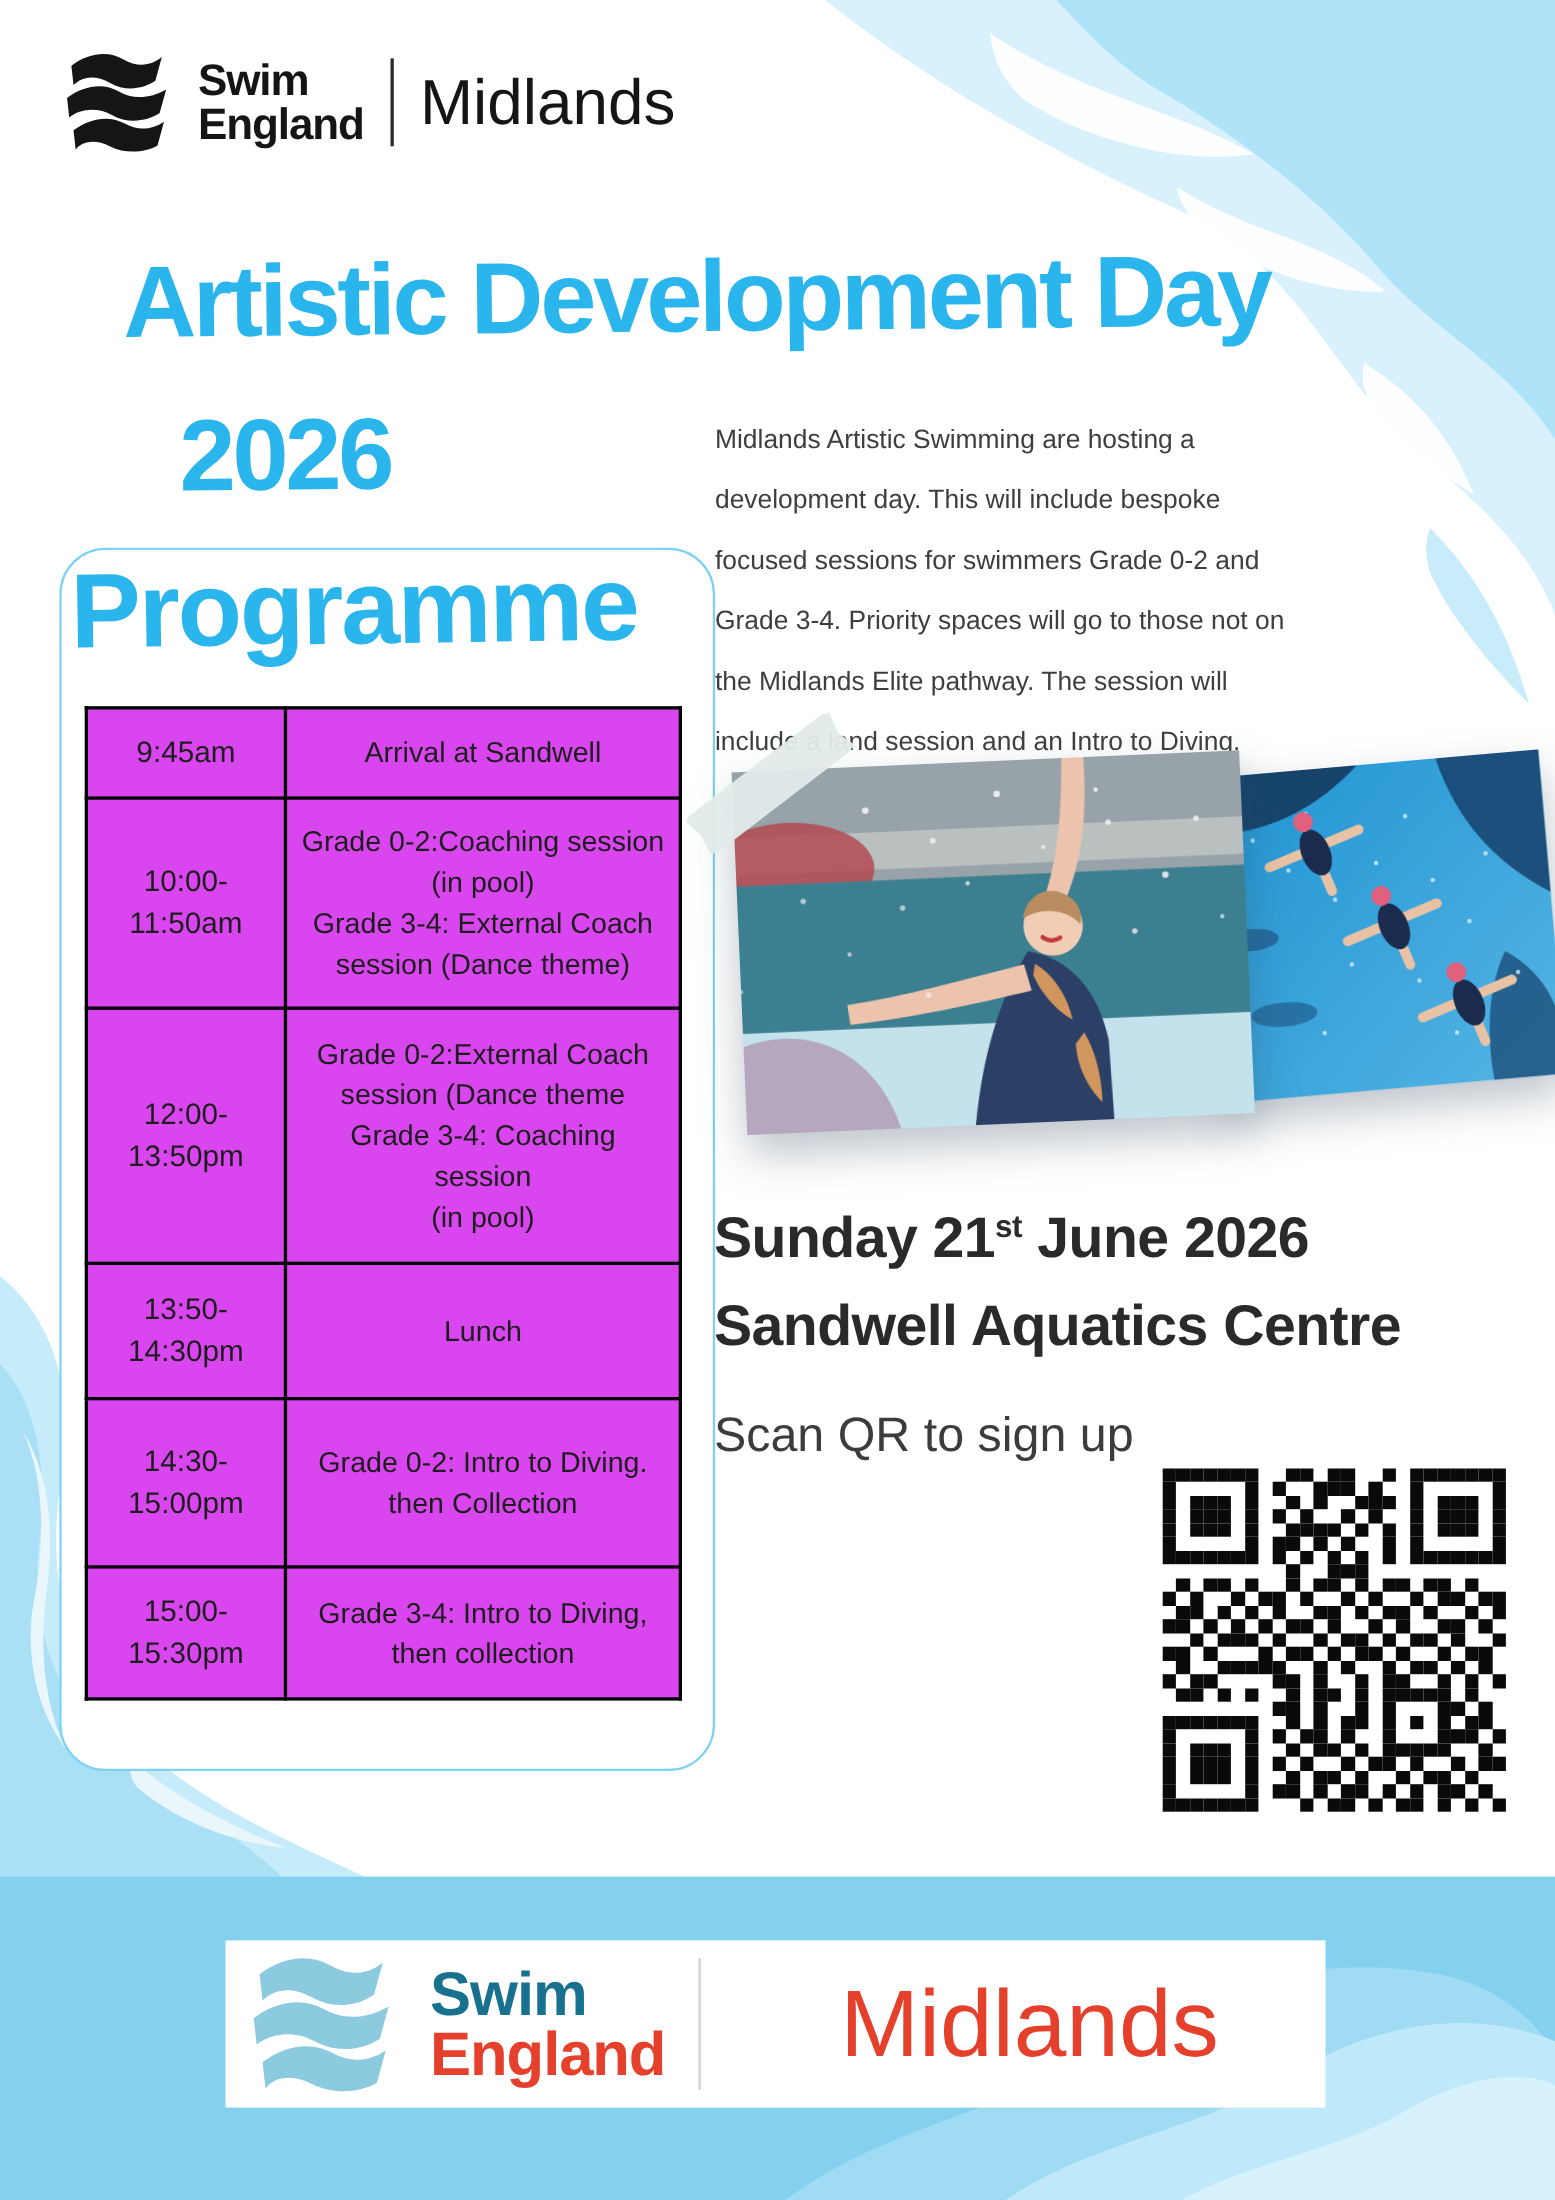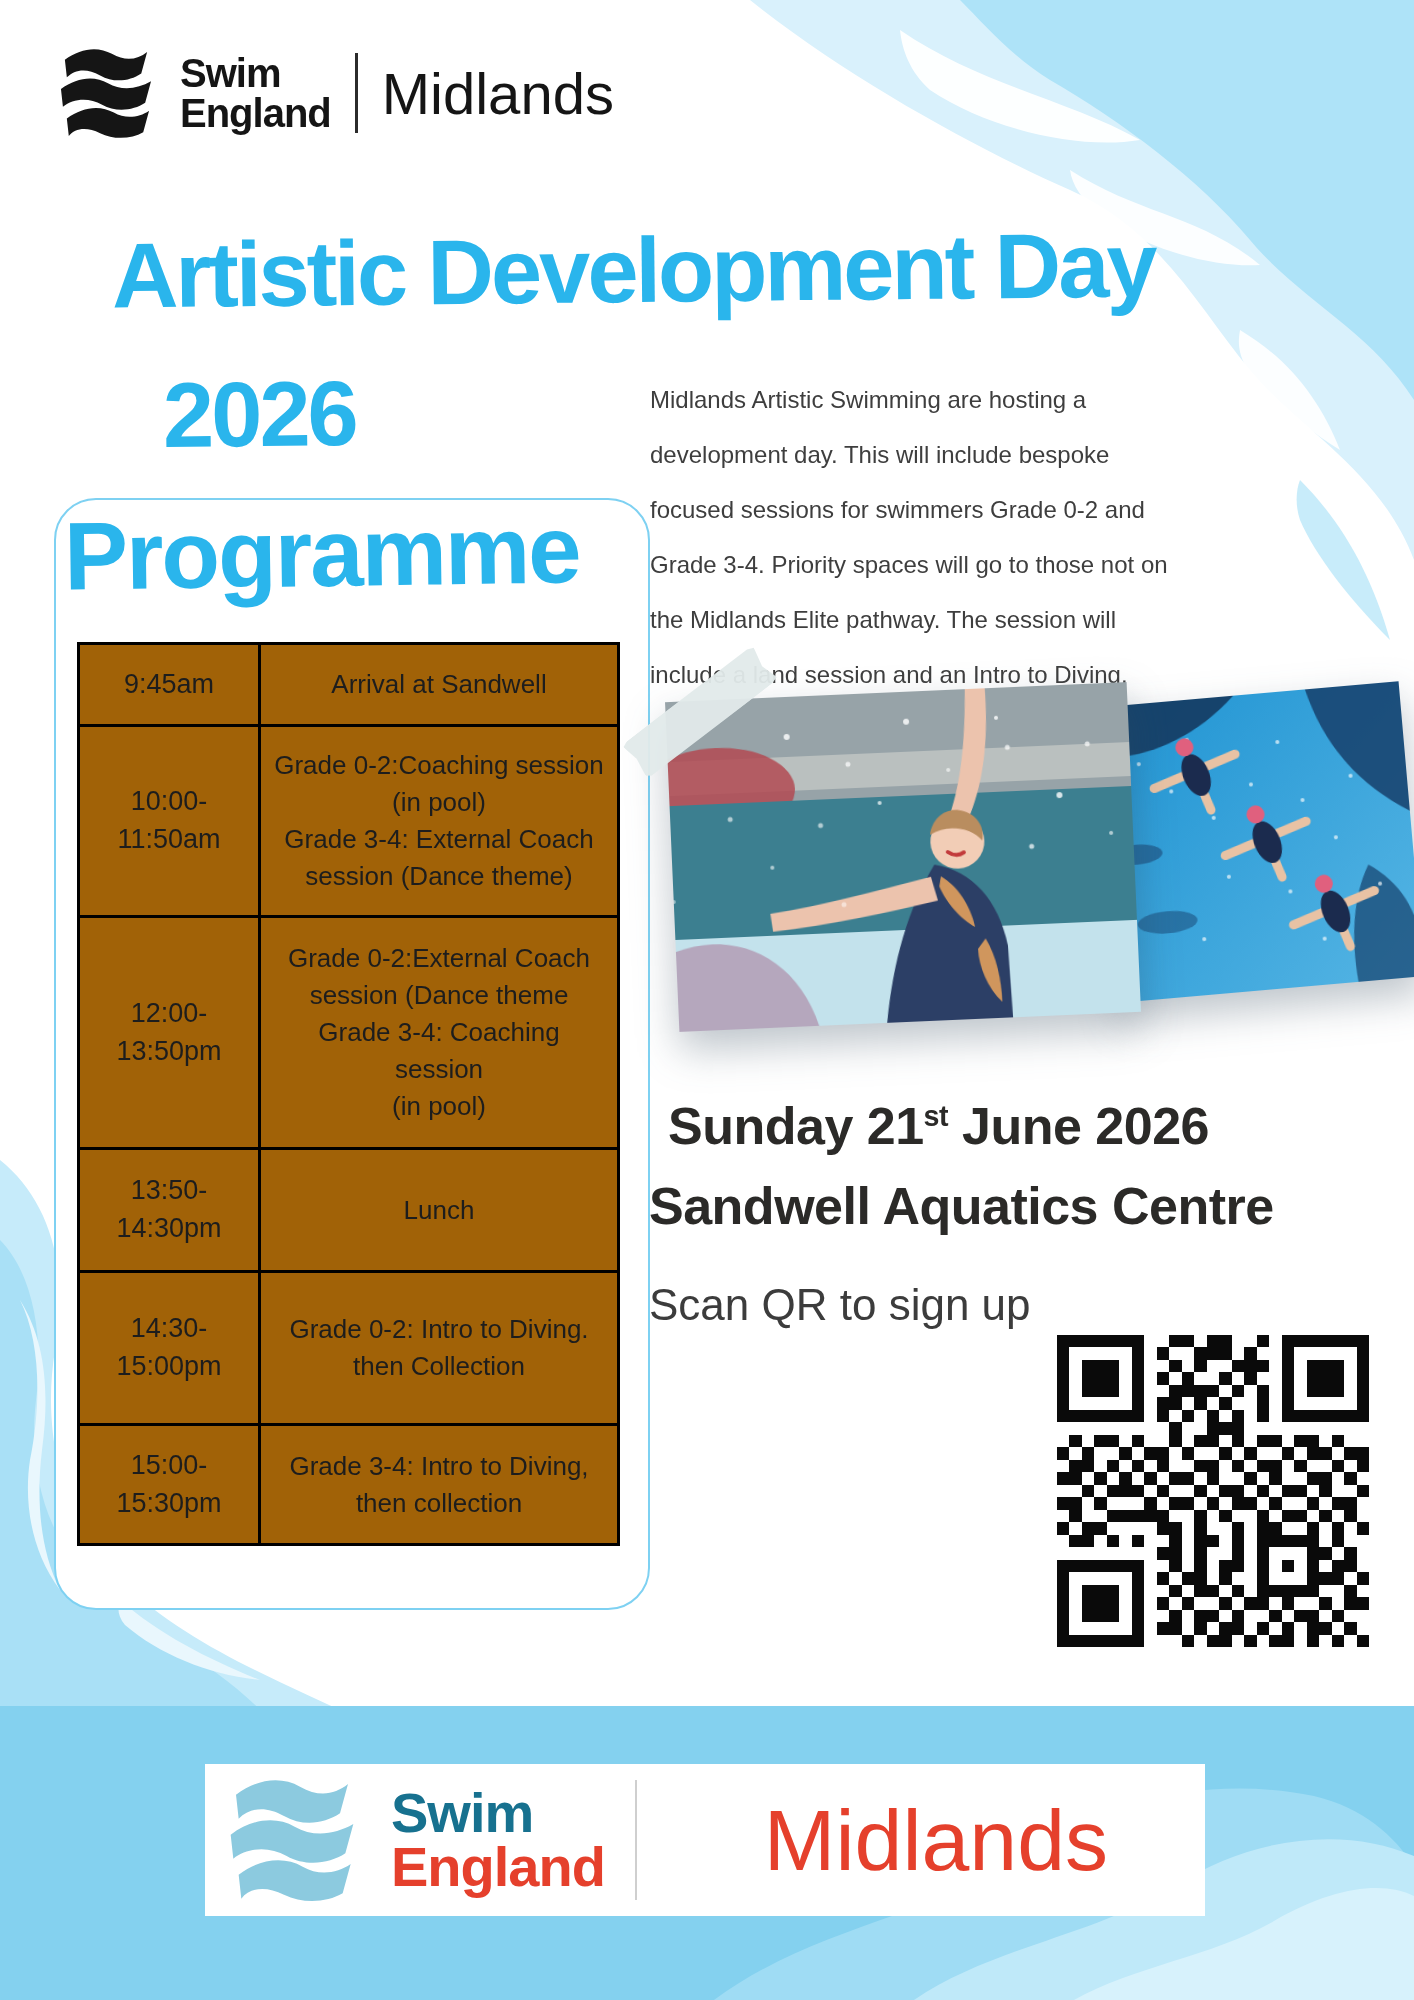--- a/index.html
+++ b/index.html
@@ -25,35 +25,35 @@
   .intro{left:650px;top:372px;width:724px;font-size:24px;line-height:55px;color:#3e3e3e;}
 
   
   .card{left:54px;top:498px;width:592px;height:1108px;background:#fff;
         border:2px solid #7ed1f2;border-radius:42px;}
   .prog-head{left:64px;top:498px;font-weight:bold;color:#2ab5ec;font-size:96px;
              letter-spacing:-2px;transform:rotate(-0.8deg);}
   table.sched{left:77px;top:642px;position:absolute;border-collapse:collapse;
               table-layout:fixed;width:543px;}
   table.sched td{border:3px solid #000;text-align:center;vertical-align:middle;
-                 color:#1d1d1d;padding:4px 10px;background:#a16207;}
+                 color:#1d1d1d;padding:4px 10px;background:#d946ef;}
   td.timec{width:158px;font-size:27px;line-height:1.4;}
   td.actc{font-size:26px;line-height:1.42;}
 
   
   .photo{overflow:hidden;filter:drop-shadow(0 18px 20px rgba(50,70,90,.32));}
   .photo-left{left:672px;top:692px;width:462px;height:330px;transform:rotate(-2.5deg);z-index:3;}
   .photo-right{left:1106px;top:694px;width:306px;height:296px;transform:rotate(-5deg);z-index:2;}
   .tape{left:618px;top:690px;width:164px;height:44px;background:rgba(226,234,234,.95);
         transform:rotate(-38deg);z-index:4;
         clip-path:polygon(0 6%,4% 0,96% 4%,100% 10%,97% 55%,100% 95%,95% 100%,3% 96%,0 88%,2% 45%);}
 
   
   .event-head{left:649px;font-weight:800;font-size:52px;color:#2b2a28;letter-spacing:-0.5px;}
-  .eh1{top:1096px;margin-left:19px;} .eh2{top:1160px;margin-top:16px;}
+  .eh1{top:1096px;} .eh2{top:1160px;margin-top:16px;}
   .event-head sup{font-size:0.55em;font-weight:800;}
   .qr-caption{left:649px;top:1280px;font-size:44px;color:#3c3c3c;}
   .qr{left:1057px;top:1335px;width:312px;height:312px;display:grid;
       grid-template-columns:repeat(25,1fr);grid-template-rows:repeat(25,1fr);background:#fff;}
   .qr div.m{background:#0a0a0a;}
 
   
   .band{left:0;top:1706px;width:1414px;height:294px;background:#84d1ef;}
   .foot-card{left:205px;top:1764px;width:1000px;height:152px;background:#fff;z-index:2;
              display:flex;align-items:center;gap:30px;padding-left:18px;box-sizing:border-box;}

